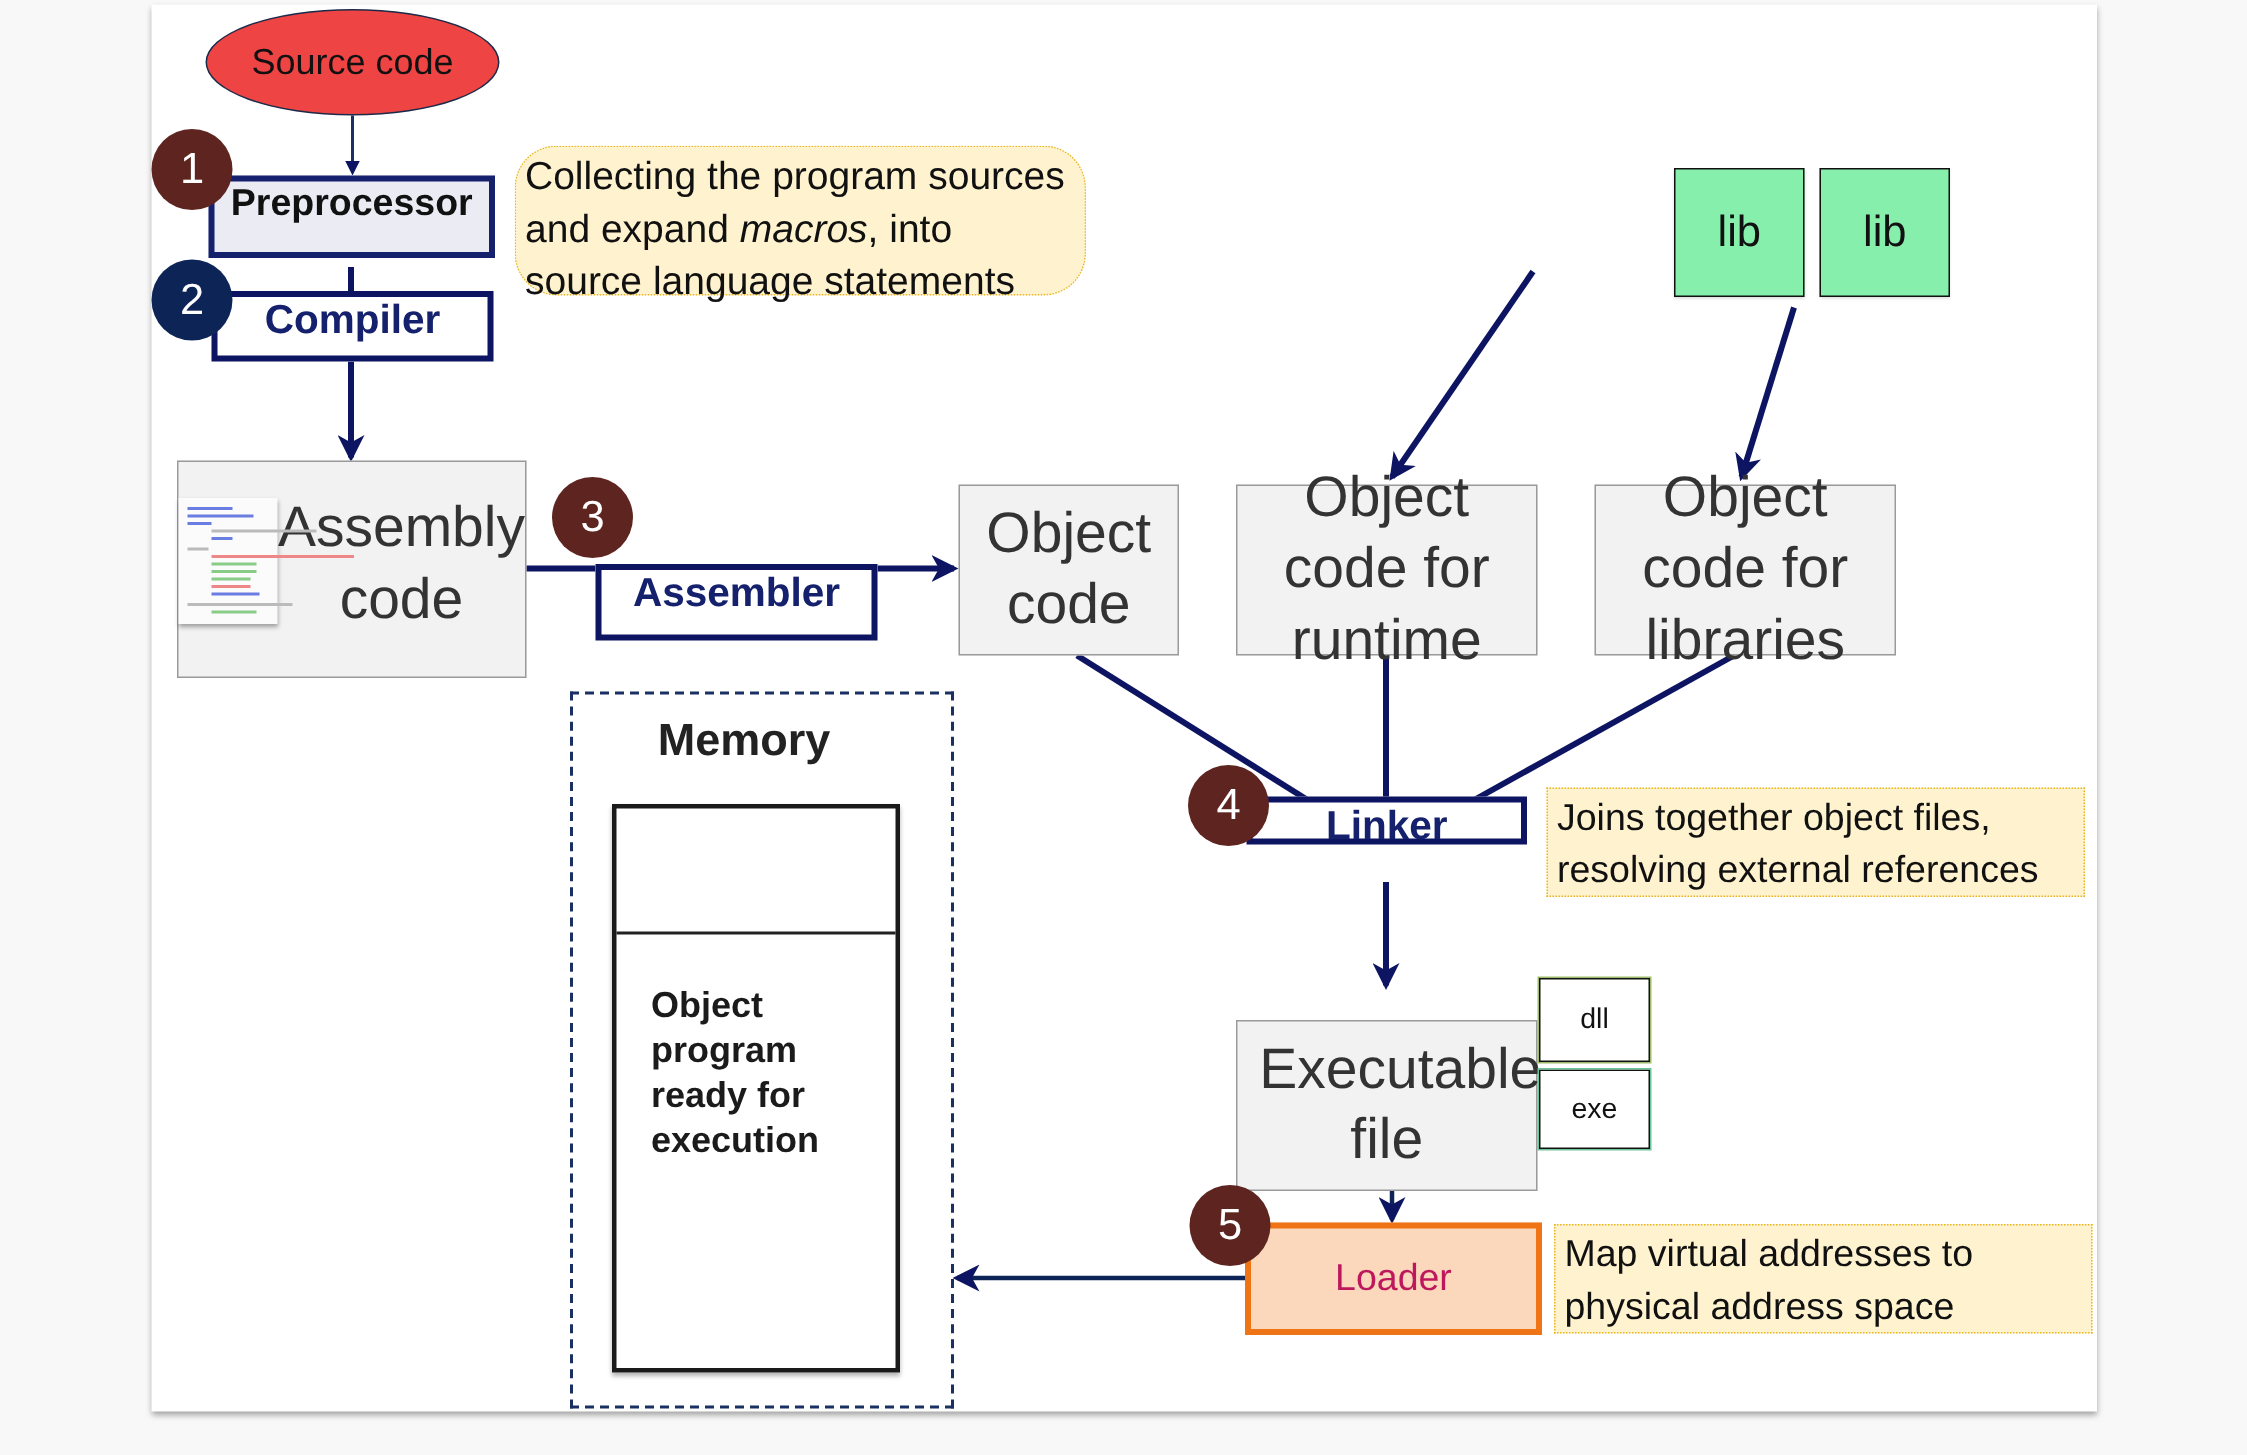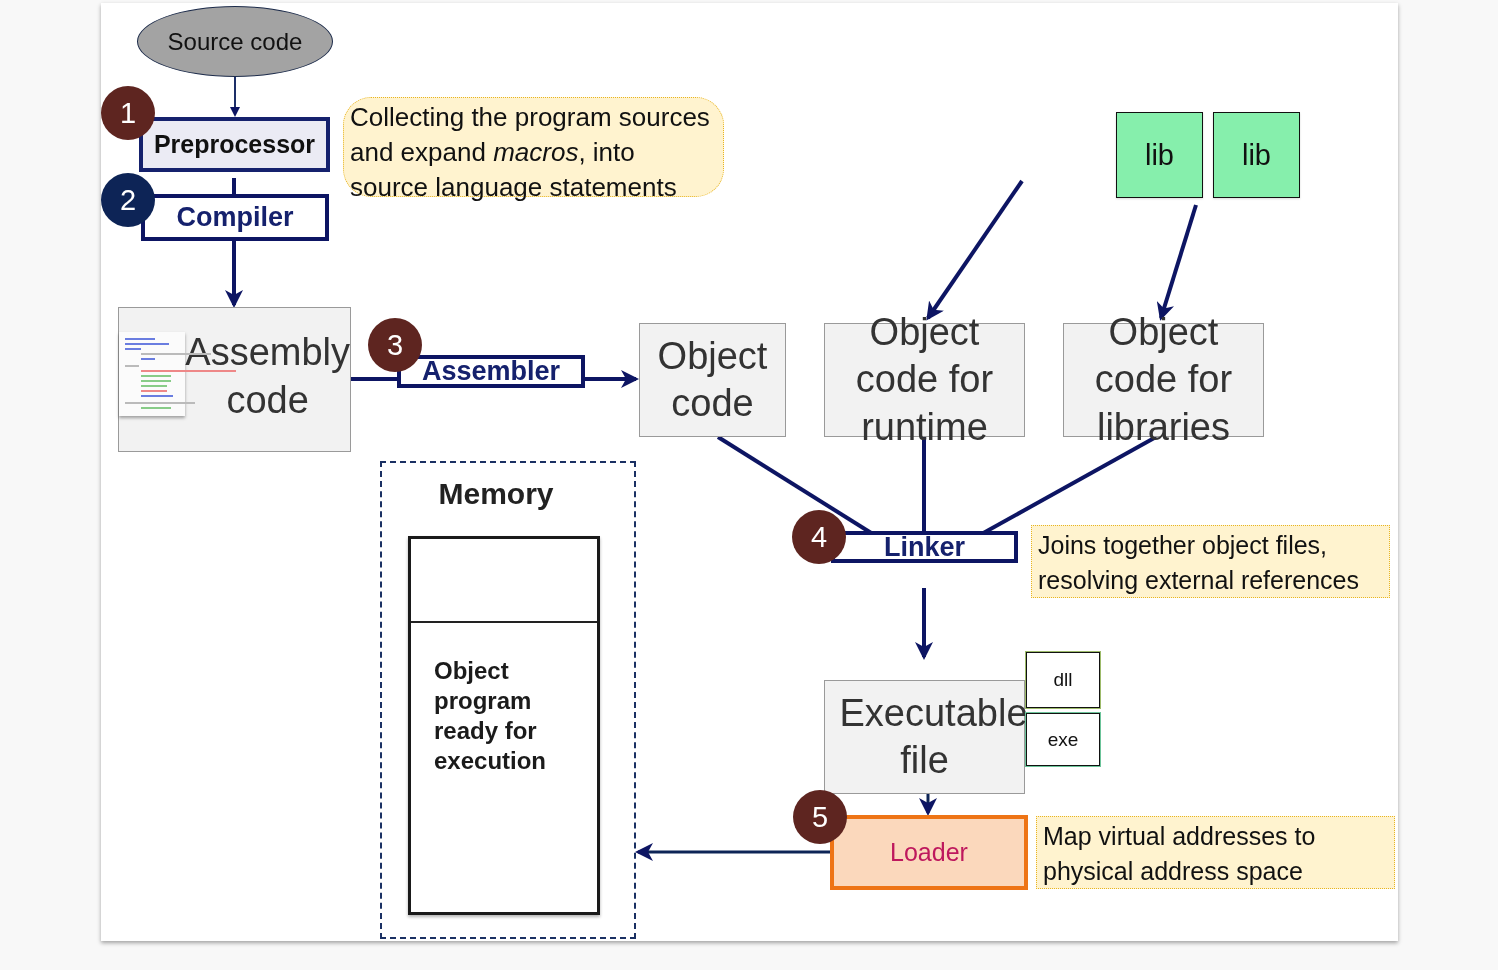--- a/index.html
+++ b/index.html
@@ -1,24 +1,24 @@
 <!DOCTYPE html>
 <html><head>
   <meta charset="utf-8">
   <style>
     html, body { margin:0; padding:0; }
     body { width:1498px; height:970px; background:#f8f8f8; position:relative; overflow:hidden; font-family:"Liberation Sans", sans-serif; }
     .card { position:absolute; left:101px; top:3px; width:1297px; height:938px; background:#ffffff; box-shadow:0 2px 4px rgba(0,0,0,0.35); }
     .abs { position:absolute; box-sizing:border-box; }
     svg.wires { position:absolute; left:0; top:0; width:1498px; height:970px; }
-    .ellipse { left:137px; top:6px; width:196px; height:71px; border:1.5px solid #1c2b4a; border-radius:50%; background:#a3a3a3; display:flex; align-items:center; justify-content:center; font-family:"Liberation Sans", sans-serif; font-size:24px; color:#111; }
-    .stage { border:4px solid #0d1563; background:#fff; display:flex; align-items:center; justify-content:center; font-weight:bold; color:#15216d; font-size:27px; }
+    .ellipse { left:137px; top:6px; width:196px; height:71px; border:1.5px solid #1c2b4a; border-radius:50%; background:#ef4444; display:flex; align-items:center; justify-content:center; font-family:"Liberation Sans", sans-serif; font-size:24px; color:#111; }
+    .stage { border:4px solid #0d1563; background:#fff; display:flex; align-items:flex-start; justify-content:center; font-weight:bold; color:#15216d; font-size:27px; }
     .prep { left:139px; top:117px; width:191px; height:55px; background:#ebebf4; color:#111; font-size:25px; border-color:#15216d; }
     .comp { left:141px; top:194px; width:188px; height:47px; }
-    .asm { left:397px; top:355px; width:188px; height:33px; }
+    .asm { left:397px; top:376px; width:188px; height:51px; }
     .link { left:831px; top:531px; width:187px; height:32px; }
     .grey { border:1.5px solid #9a9a9a; background:#f2f2f2; color:#333; font-size:38px; display:flex; align-items:center; justify-content:center; text-align:center; line-height:1.25; }
     .asmcode { left:118px; top:307px; width:233px; height:145px; flex-direction:row; justify-content:flex-end; padding-bottom:6px; }
     .asmcode .thumb { width:125px; height:84px; background:#fbfbfb; box-shadow:0 2px 3px rgba(0,0,0,0.35); margin-bottom:5px; position:relative; }
     .thumb i { position:absolute; height:2px; display:block; }
     .obj1 { left:639px; top:323px; width:147px; height:114px; }
     .obj2 { left:824px; top:323px; width:201px; height:114px; }
     .obj3 { left:1063px; top:323px; width:201px; height:114px; }
     .exec { left:824px; top:680px; width:201px; height:114px; }
     .lib { border:1.5px solid #111; background:#86efac; font-size:29px; color:#111; display:flex; align-items:center; justify-content:center; box-shadow:0 1px 2px rgba(0,0,0,0.15); }

